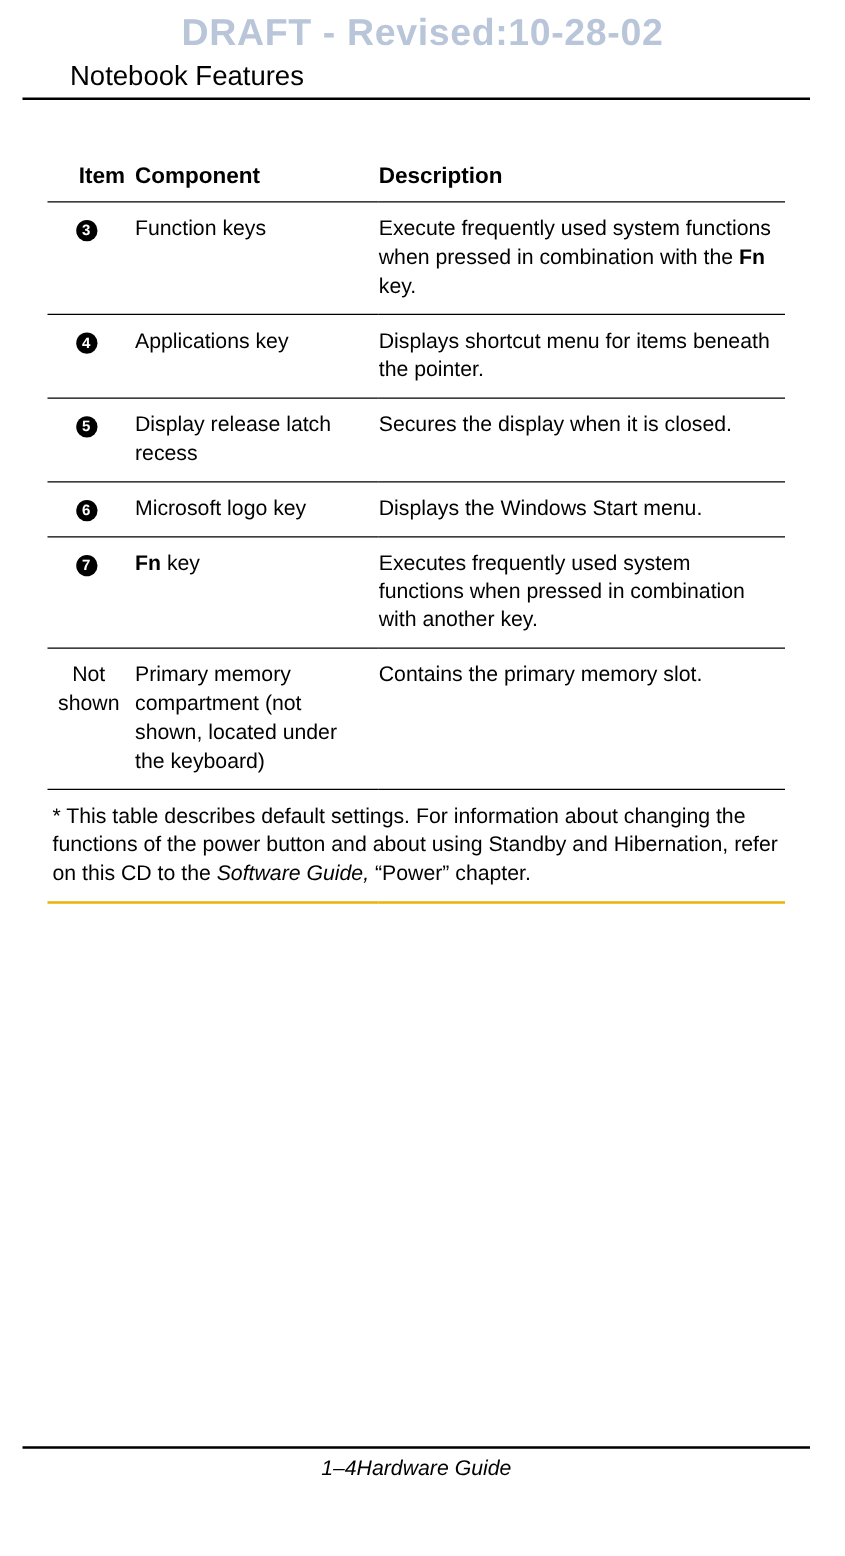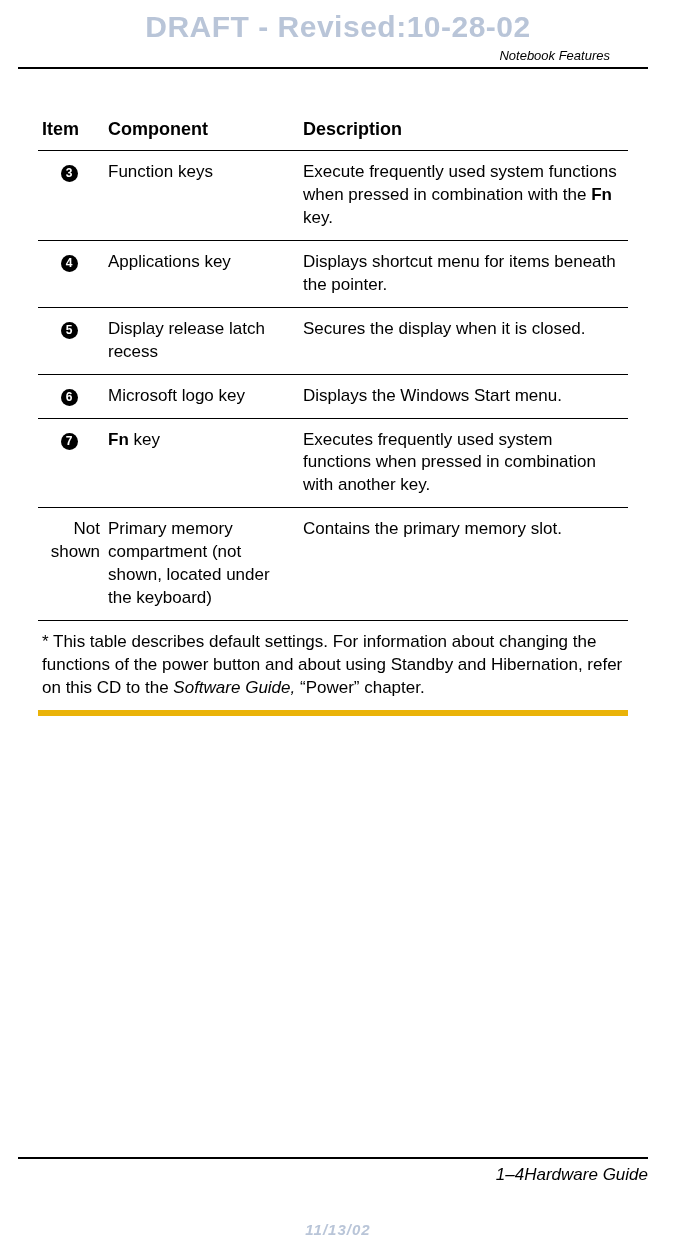--- a/index.html
+++ b/index.html
@@ -15,26 +15,24 @@
   }
   .watermark-top {
     color: #b9c5d8;
     font-size: 30px;
     font-weight: bold;
     text-align: center;
     padding: 10px 0 4px;
     letter-spacing: 0.5px;
   }
   .page-header {
-    font-style: italic;
-    font-size: 13px;
+    font-size: 22px;
     padding: 0 38px 4px;
     border-bottom: 2px solid #000;
     margin: 0 28px 0 18px;
-    text-align: right;
   }
   .content {
     padding: 40px 48px 0 38px;
   }
   .table-title {
     font-size: 20px;
     font-weight: bold;
     padding-bottom: 6px;
     border-bottom: 2px solid #000;
     margin-bottom: 0;
@@ -65,39 +63,39 @@
     width: 17px;
     height: 17px;
     border-radius: 50%;
     background: #000;
     color: #fff;
     text-align: center;
     font-size: 12px;
     line-height: 17px;
     font-weight: bold;
   }
-  .item-left { text-align: right; padding-left: 4px;}
+  .item-left { text-align: center; padding-left: 4px;}
   .bold-fn { font-family: Arial, sans-serif; font-weight: bold; }
   .footnote td {
-    border-bottom: 6px solid #eab308;
+    border-bottom: 2px solid #eab308;
     padding: 10px 4px 10px 4px;
     line-height: 1.35;
   }
   .footnote em { font-style: italic; }
   .page-footer {
     position: absolute;
     bottom: 60px;
     left: 18px;
     right: 28px;
     border-top: 2px solid #000;
     padding-top: 6px;
     font-style: italic;
     font-size: 17px;
     display: flex;
-    justify-content: flex-end;
+    justify-content: center;
   }
   .watermark-bottom {
     position: absolute;
     bottom: 6px;
     left: 0;
     right: 0;
     text-align: center;
     color: #b9c5d8;
     font-style: italic;
     font-weight: bold;
@@ -112,21 +110,21 @@
 <div class="watermark-top">DRAFT - Revised:10-28-02</div>
 
 <div class="page-header">Notebook Features</div>
 
 <div class="content">
 
 
   <table>
     <thead>
       <tr>
-        <th class="col-item" style="text-align:left; padding-left:4px;">Item</th>
+        <th class="col-item" style="text-align:right; padding-left:4px;">Item</th>
         <th class="col-comp">Component</th>
         <th>Description</th>
       </tr>
     </thead>
     <tbody>
       <tr>
         <td class="col-item"><span class="circled">3</span></td>
         <td class="col-comp">Function keys</td>
         <td><span>Execute frequently used system functions when pressed in combination with the </span><span class="bold-fn">Fn</span><span> key.</span></td>
       </tr>
@@ -162,14 +160,13 @@
   </table>
 
 </div>
 
 <div class="page-footer">
   <span>1–4</span>
   <span>Hardware Guide</span>
 </div>
 
 <div class="watermark-bottom">
-  <div>11/13/02</div>
 </div>
 
 </body></html>

